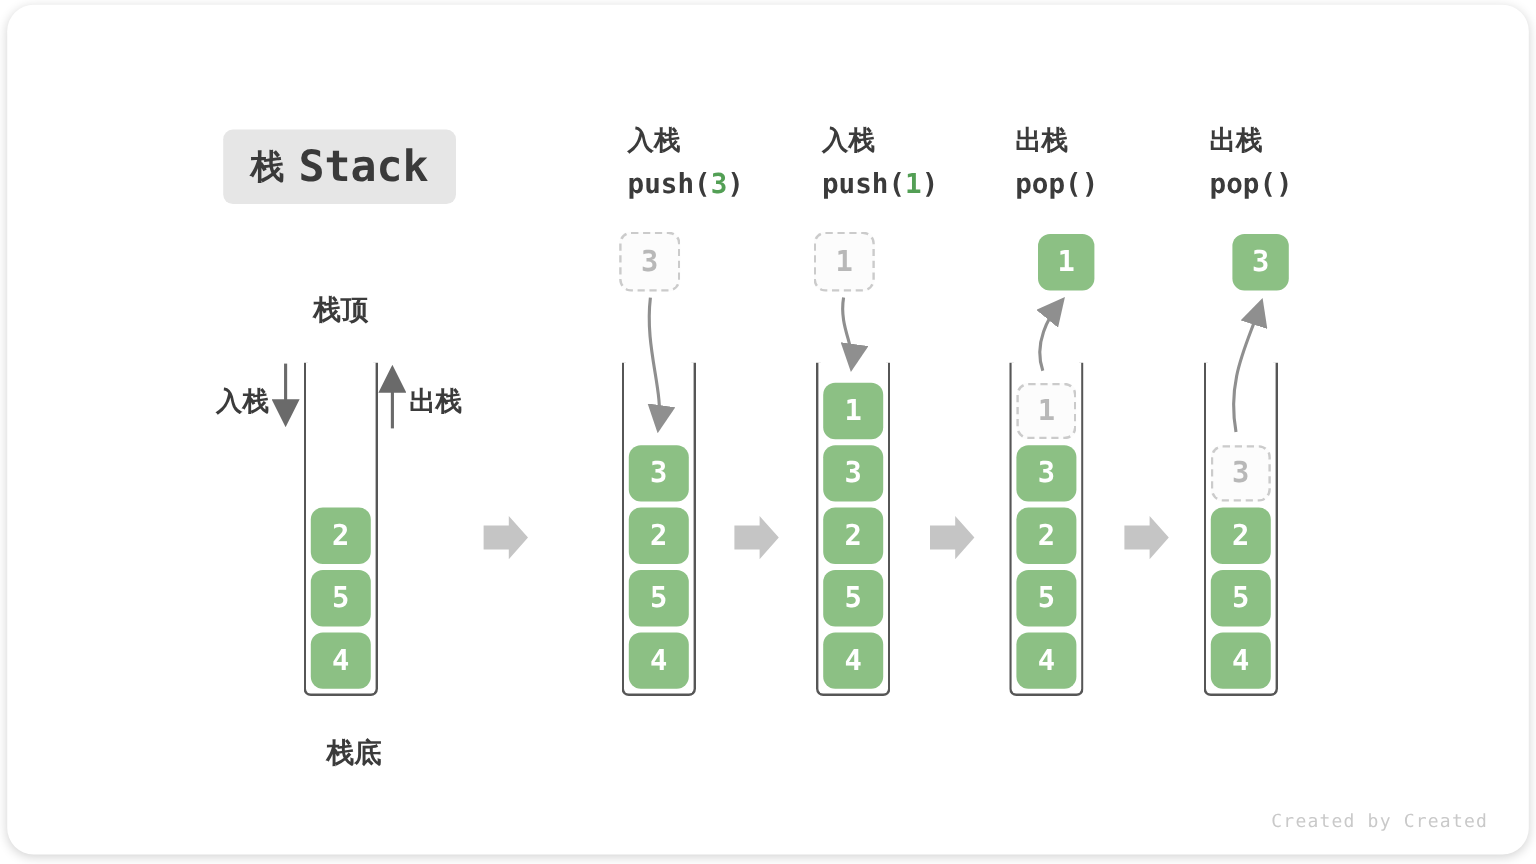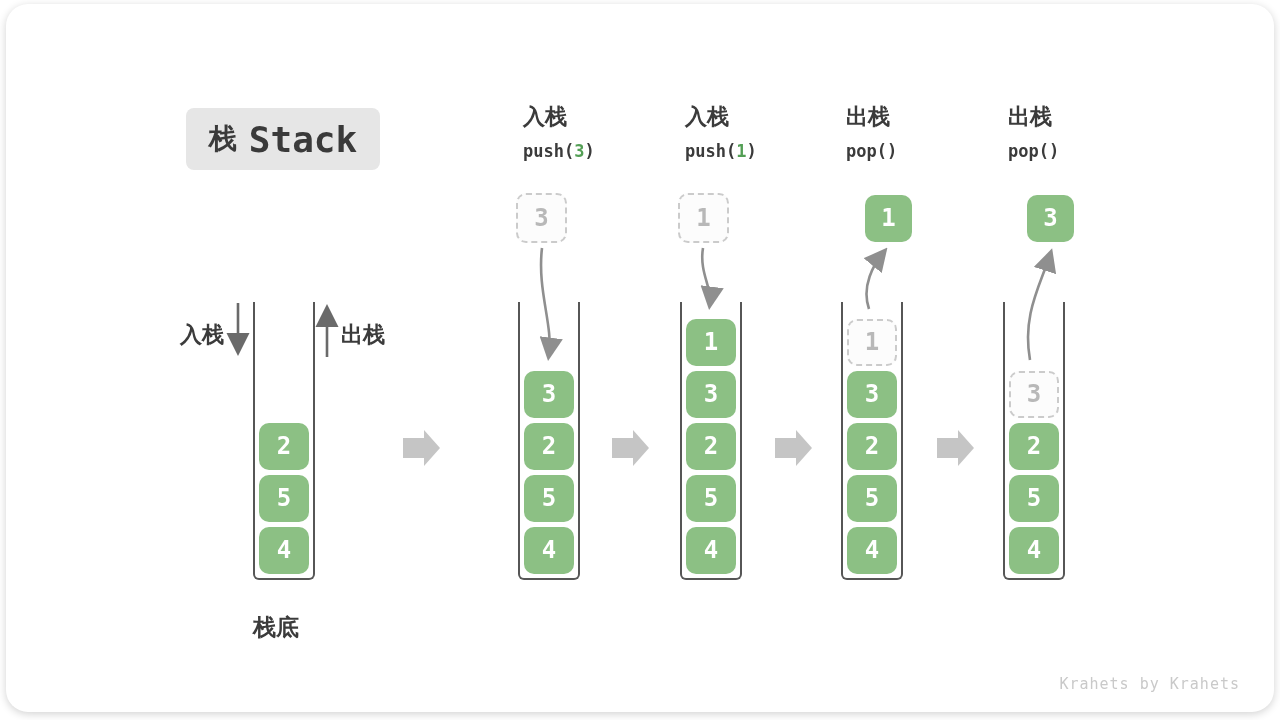--- a/index.html
+++ b/index.html
@@ -10,21 +10,21 @@
 
   
   .title-box{position:absolute;left:186px;top:108px;width:194px;height:62px;background:#e6e6e6;
     border-radius:8px;display:flex;align-items:center;justify-content:center;color:#3a3a3a;}
   .title-zh{font-size:28px;font-weight:700;}
   .title-en{font-size:36px;font-weight:700;font-family:"DejaVu Sans Mono",monospace;margin-left:12px;}
 
   
   .cjk-label{position:absolute;font-size:23px;font-weight:700;color:#3b3b3b;white-space:nowrap;}
   #lbl-top{left:224px;top:243px;width:120px;text-align:center;}
-  #lbl-bottom{left:216px;top:612px;width:120px;text-align:center;}
+  #lbl-bottom{left:235px;top:612px;width:120px;text-align:center;}
   #lbl-push{left:138px;top:320px;width:86px;text-align:right;font-size:22px;}
   #lbl-pop{left:341px;top:320px;font-size:22px;}
 
   
   .stack-container{position:absolute;top:302px;width:62px;height:278px;box-sizing:border-box;
     border-left:2px solid #565656;border-right:2px solid #565656;border-bottom:2px solid #565656;
     border-radius:0 0 6px 6px;}
   .cell{position:absolute;left:4px;width:50px;height:47px;border-radius:10px;background:#8cc084;
     color:#ffffff;font-family:"DejaVu Sans Mono",monospace;font-weight:700;font-size:24px;
     line-height:47px;text-align:center;}
@@ -34,21 +34,21 @@
   
   .float-box{position:absolute;font-family:"DejaVu Sans Mono",monospace;font-weight:700;
     font-size:24px;text-align:center;border-radius:10px;box-sizing:border-box;}
   .float-box.dashed{width:51px;height:50px;top:193px;background:#fcfcfc;border:2px dashed #cbcbcb;
     color:#b8b8b8;line-height:46px;}
   .float-box.solid{width:47px;height:47px;top:195px;background:#8cc084;color:#ffffff;line-height:47px;}
 
   
   .op-label{position:absolute;top:102px;color:#3b3b3b;white-space:nowrap;}
   .op-title{display:block;font-size:22px;font-weight:700;margin-bottom:9px;}
-  .op-code{display:block;font-family:"DejaVu Sans Mono",monospace;font-size:17px;font-weight:700;}
+  .op-code{display:block;font-family:"DejaVu Sans Mono",monospace;font-size:23px;font-weight:700;}
   .op-code .green{color:#539f55;}
 
   
   #arrows{position:absolute;left:0;top:0;pointer-events:none;}
   .sarrow{stroke:#6a6a6a;stroke-width:2.6;fill:none;}
   .curve{stroke:#8f8f8f;stroke-width:2.6;fill:none;}
   .flow{fill:#c5c5c5;}
 
   .watermark{position:absolute;right:40px;top:675px;font-family:"DejaVu Sans Mono",monospace;
     font-size:15px;color:#c9c9c9;letter-spacing:1px;}
@@ -58,20 +58,21 @@
 
 <div id="card"></div>
 
 <div id="canvas">
 
   <div class="title-box">
     <span class="title-zh">栈</span>
     <span class="title-en">Stack</span>
   </div>
 
+  <div id="lbl-top" class="cjk-label">栈顶</div>
   <div id="lbl-bottom" class="cjk-label">栈底</div>
   <div id="lbl-push" class="cjk-label">入栈</div>
   <div id="lbl-pop" class="cjk-label">出栈</div>
 
   <div id="stacks">
       <div class="stack-container" style="left: 253px;">
         <div class="cell" style="top: 225px;">4</div>
         <div class="cell" style="top: 173px;">5</div>
         <div class="cell" style="top: 121px;">2</div>
       </div>
@@ -137,14 +138,14 @@
   <path d="M542,248 C537,290 553,325 549,354" class="curve" marker-end="url(#ah-gray)"></path>
       <path d="M703,248 C699,272 712,288 710,303" class="curve" marker-end="url(#ah-gray)"></path>
       <path d="M869,309 C861,286 874,264 883,253" class="curve" marker-end="url(#ah-gray)"></path>
       <path d="M1030,360 C1022,315 1040,286 1050,255" class="curve" marker-end="url(#ah-gray)"></path>
       <polygon points="403,438 424,438 424,430 440,448 424,466 424,458 403,458" class="flow"></polygon>
       <polygon points="612,438 633,438 633,430 649,448 633,466 633,458 612,458" class="flow"></polygon>
       <polygon points="775,438 796,438 796,430 812,448 796,466 796,458 775,458" class="flow"></polygon>
       <polygon points="937,438 958,438 958,430 974,448 958,466 958,458 937,458" class="flow"></polygon>
     </svg>
 
-  <div class="watermark">Krahets by Krahets</div>
+  <div class="watermark">Created by Created</div>
 </div>
 
 </body></html>

